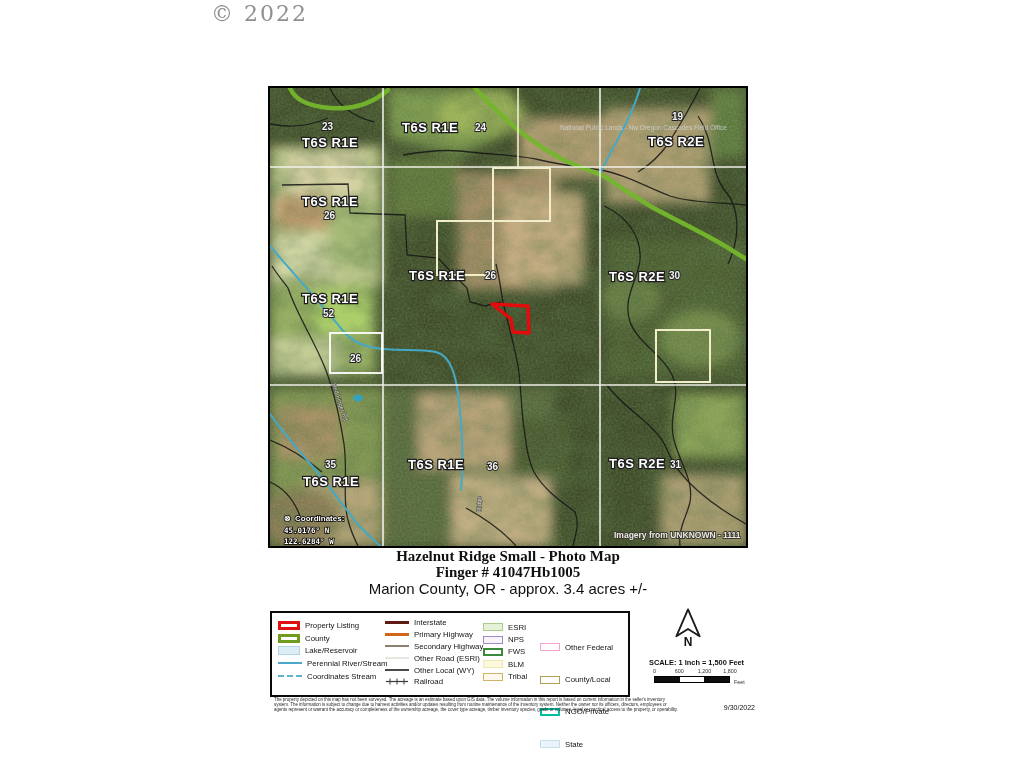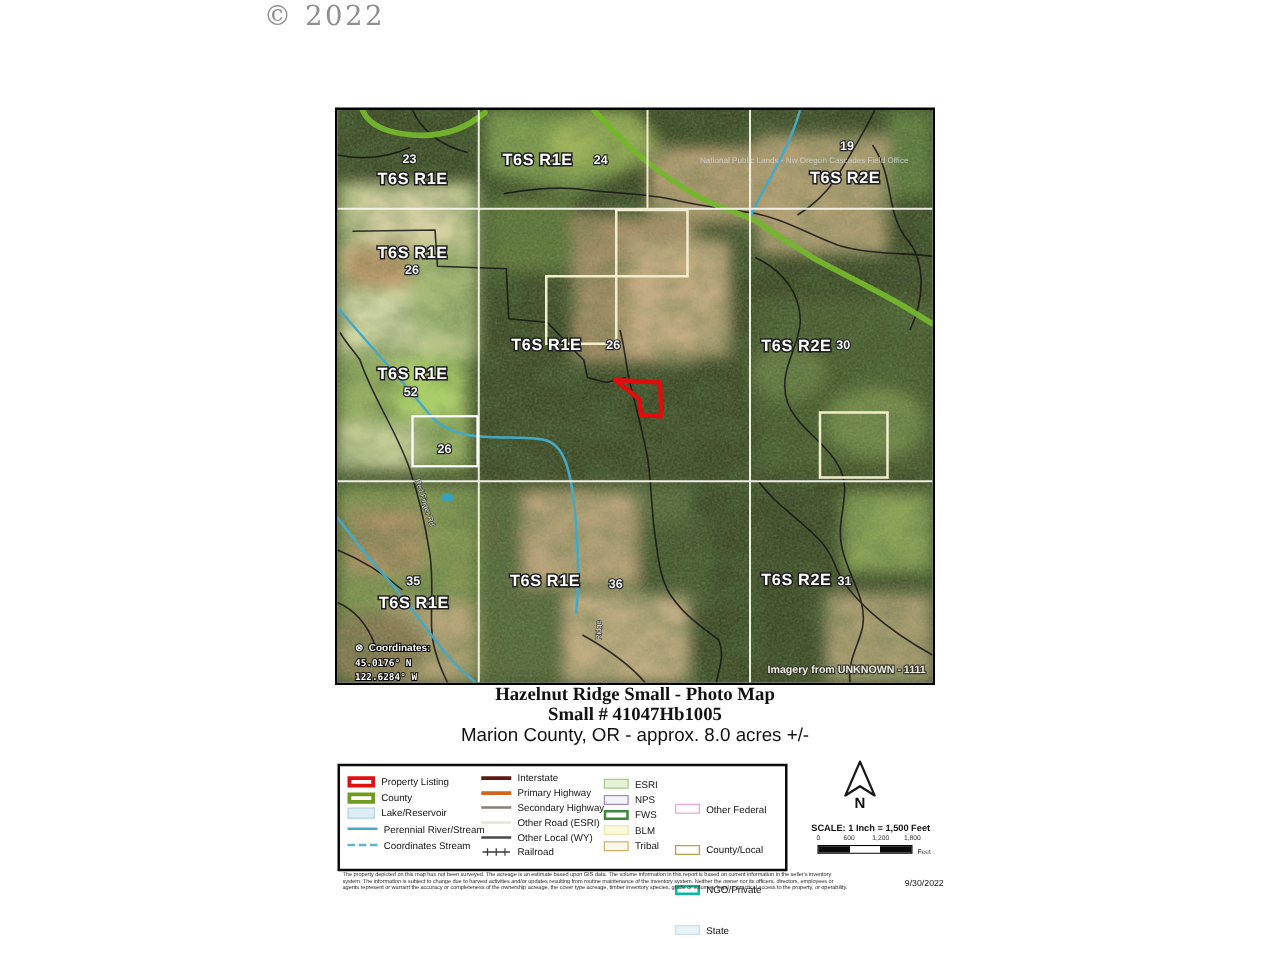--- a/index.html
+++ b/index.html
@@ -187,22 +187,22 @@
       <text x="14" y="433" class="coord-head">⊗</text>
       <text x="25" y="433" class="coord-head">Coordinates:</text>
       <text x="14" y="445" class="coord-line">45.0176° N</text>
       <text x="14" y="456" class="coord-line">122.6284° W</text>
       <text x="344" y="450" class="imagery">Imagery from UNKNOWN - 1111</text>
     </svg>
   </div>
 
   <div class="title-block">
     <div class="title-line-bold">Hazelnut Ridge Small - Photo Map</div>
-    <div class="title-line-bold">Small # 41047Hb1005</div>
-    <div class="title-line">Marion County, OR - approx. 8.0 acres +/-</div>
+    <div class="title-line-bold">Finger # 41047Hb1005</div>
+    <div class="title-line">Marion County, OR - approx. 3.4 acres +/-</div>
   </div>
 
   <div class="legend-frame">
     <div id="legend-columns">
         <div class="legend-col legend-col-0">
           <div class="legend-row">
             <span class="swatch-box" style="background: rgb(255, 255, 255); border: 3px solid rgb(224, 16, 16);"></span>
             <span class="legend-label">Property Listing</span>
           </div>
           <div class="legend-row">

